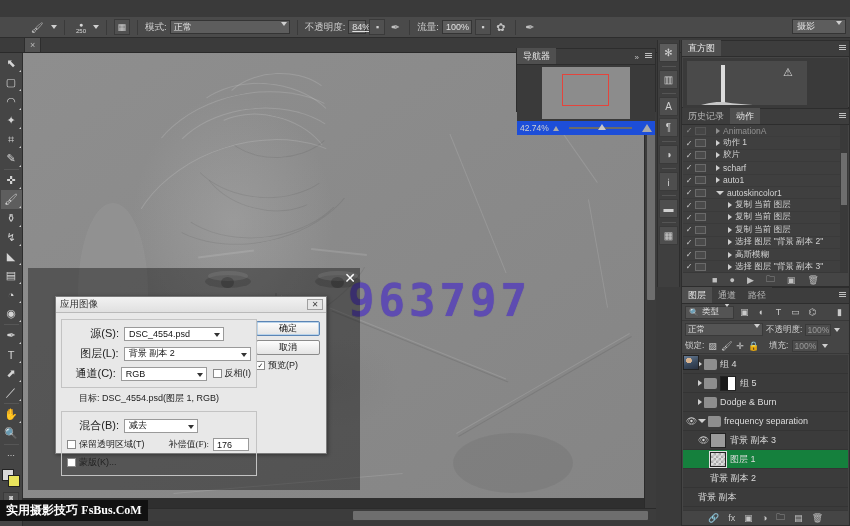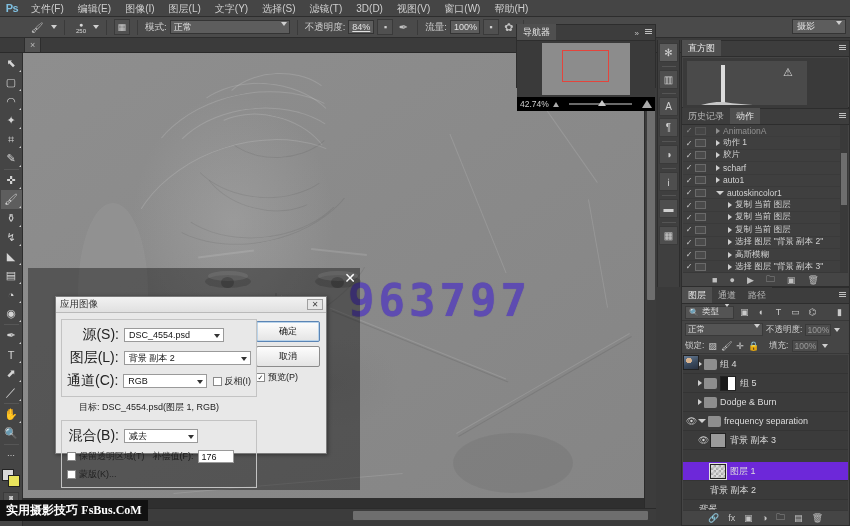--- a/index.html
+++ b/index.html
@@ -171,25 +171,25 @@
   .ptab {
     height:16px; padding:0 6px; font-size:9px; color:#b8b8b8;
     display:flex; align-items:center; background:#3d3d3d; cursor:pointer; white-space:nowrap;
   }
   .ptab.active { background:#4f4f4f; color:#e6e6e6; }
   .panel-menu { position:absolute; right:3px; top:4px; display:flex; gap:2px; align-items:center; }
   .pm-lines { display:flex; flex-direction:column; gap:1px; }
   .pm-lines i { display:block; width:7px; height:1px; background:#c0c0c0; }
 
   
-  #navigator { left:516px; top:24px; width:140px; height:64px; }
+  #navigator { left:516px; top:48px; width:140px; height:64px; }
   .nav-body { height:56px; background:#3a3a3a; position:relative; display:flex; align-items:center; justify-content:center; }
   .nav-thumb { width:88px; height:52px; background:#8c8c8c; position:relative; }
   .nav-view { position:absolute; left:20px; top:7px; width:47px; height:32px; border:1px solid #e4443c; }
-  .nav-foot { height:14px; display:flex; align-items:center; background:#000000; padding:0 3px; gap:4px; }
+  .nav-foot { height:14px; display:flex; align-items:center; background:#1d4ed8; padding:0 3px; gap:4px; }
   .nav-zoom { font-size:8.5px; color:#d0d0d0; }
   .nav-slider { flex:1; height:2px; background:#6a6a6a; position:relative; margin:0 6px; }
   .nav-slider .knob { position:absolute; left:46%; top:-3px; width:0;height:0;
     border-left:4px solid transparent;border-right:4px solid transparent;border-bottom:6px solid #c8c8c8; }
   .nav-small { width:0;height:0;border-left:3px solid transparent;border-right:3px solid transparent;border-bottom:5px solid #aaa; }
   .nav-big { width:0;height:0;border-left:5px solid transparent;border-right:5px solid transparent;border-bottom:8px solid #aaa; }
   .nav-arrows { position:absolute; right:16px; top:4px; font-size:8px; color:#c0c0c0; }
 
   
   #histogram { left:681px; top:40px; width:169px; height:68px; }
@@ -237,21 +237,21 @@
     font-size:8.5px;color:#dcdcdc;display:flex;align-items:center;padding:0 2px;position:relative; }
   .mode-combo .arr { position:absolute; right:2px; top:4px; }
   .op-lab { font-size:8.5px; color:#cfcfcf; white-space:nowrap; }
   .op-val { background:#4d4d4d;border:1px solid #3a3a3a;height:12px;width:26px;
     font-size:8.5px;color:#9a9a9a;display:flex;align-items:center;justify-content:center; }
   .lay-lock { height:16px; display:flex; align-items:center; gap:4px; padding:0 3px; background:#454545;
     border-bottom:1px solid #383838; }
   .lock-ic { font-size:9px; color:#cfcfcf; }
   .lay-list { position:absolute; left:1px; right:1px; top:67px; bottom:15px; background:#3b3b3b; overflow:hidden; }
   .lrow { height:19px; display:flex; align-items:center; border-bottom:1px solid #343434; padding-left:2px; }
-  .lrow.sel { background:#6d28d9;margin-top:12px; }
+  .lrow.sel { background:#15803d; }
   .leye { width:13px; text-align:center; font-size:9px; color:#d0d0d0; }
   .ltri { width:0;height:0;border-top:3px solid transparent;border-bottom:3px solid transparent;
     border-left:4px solid #cfcfcf; margin-right:2px; }
   .ltri.open { border-left:4px solid transparent;border-right:4px solid transparent;
     border-top:4px solid #cfcfcf;border-bottom:none; margin-right:2px; }
   .lfolder { width:13px;height:11px; background:#8e8e8e; margin-right:3px; border-radius:1px 2px 2px 1px; }
   .lthumb { width:16px;height:15px; margin-right:4px; border:1px solid #222; }
   .lthumb.gray { background:#9a9a9a; }
   .lthumb.photo {
     background:
@@ -293,83 +293,69 @@
     position:relative;
   }
   .dlg-x {
     position:absolute; right:3px; top:2px; width:16px; height:11px;
     border:1px solid #a0a0a0; background:#e6e6e6; display:flex; align-items:center;
     justify-content:center; font-size:8px; color:#444; cursor:pointer;
   }
   .dlg-body { position:relative; padding:6px 5px; }
   .grp { border:1px solid #c3c3c3; padding:6px 5px 6px; position:relative; margin-bottom:4px; }
   .frow { display:flex; align-items:center; margin-bottom:5px; }
-  .flabel { width:52px; text-align:right; margin-right:5px; font-size:14px; color:#222; white-space:nowrap; }
+  .flabel { width:52px; text-align:right; margin-right:5px; font-size:11px; color:#222; white-space:nowrap; }
   .fcombo {
     background:#fff; border:1px solid #9a9a9a; height:14px; display:flex; align-items:center;
     padding:0 14px 0 4px; font-size:9px; color:#111; position:relative; white-space:nowrap;
   }
   .fcombo .carr {
     position:absolute; right:3px; top:5px;
     width:0;height:0;border-left:3px solid transparent;border-right:3px solid transparent;border-top:4px solid #333;
   }
   .finput { background:#fff; border:1px solid #9a9a9a; height:13px; font-size:9px; color:#111;
     padding:0 3px; display:flex; align-items:center; }
   .chk { display:flex; align-items:center; gap:3px; font-size:9px; color:#222; white-space:nowrap; }
   .chkbox { width:9px;height:9px;border:1px solid #8a8a8a; background:#fff; display:flex;
     align-items:center; justify-content:center; font-size:7px; color:#222; line-height:1; }
   .target-row { font-size:9px; color:#222; margin:2px 0 6px 0; padding-left:18px; white-space:nowrap; }
   .btncol { position:absolute; right:6px; top:8px; width:64px; }
   .dbtn {
-    height:21px; border:1px solid #8b8b8b; background:linear-gradient(#fdfdfd,#e4e4e4);
+    height:15px; border:1px solid #8b8b8b; background:linear-gradient(#fdfdfd,#e4e4e4);
     display:flex; align-items:center; justify-content:center; font-size:9px; color:#111;
     margin-bottom:4px; border-radius:2px; cursor:pointer;
   }
   .dbtn.primary { border:1px solid #5b85b5; box-shadow:0 0 0 1px #b9d3ea inset; }
 </style>
 </head>
 <body>
 
 <div id="app">
 
-  <div class="menubar">
-    <div class="ps-logo">Ps</div>
-    <div class="menu-item">文件(F)</div>
-    <div class="menu-item">编辑(E)</div>
-    <div class="menu-item">图像(I)</div>
-    <div class="menu-item">图层(L)</div>
-    <div class="menu-item">文字(Y)</div>
-    <div class="menu-item">选择(S)</div>
-    <div class="menu-item">滤镜(T)</div>
-    <div class="menu-item">3D(D)</div>
-    <div class="menu-item">视图(V)</div>
-    <div class="menu-item">窗口(W)</div>
-    <div class="menu-item">帮助(H)</div>
-  </div>
 
   <div class="optionsbar">
     <div class="brush-preview">🖌</div>
     <div class="tri-down"></div>
     <div class="opt-sep"></div>
     <div class="brush-size-box">
       <span style="font-size:7px;">●</span>
       <span>250</span>
     </div>
     <div class="tri-down"></div>
     <div class="opt-sep"></div>
     <div class="icon-btn">▦</div>
     <div class="opt-sep"></div>
     <span class="opt-label">模式:</span>
     <div class="opt-combo" style="width:120px;">
       <span>正常</span>
       <span class="arr"><span class="tri-down"></span></span>
     </div>
     <div class="opt-sep"></div>
     <span class="opt-label">不透明度:</span>
-    <div class="opt-field" style="width:26px;text-decoration:underline;">84%</div>
+    <div class="opt-field" style="width:18px;text-decoration:underline;">84%</div>
     <div class="icon-btn">▪</div>
     <div class="airbrush">✒</div>
     <div class="opt-sep"></div>
     <span class="opt-label">流量:</span>
     <div class="opt-field" style="width:30px;">100%</div>
     <div class="icon-btn">▪</div>
     <div class="airbrush">✿</div>
     <div class="opt-sep"></div>
     <div class="airbrush">✒</div>
 
@@ -520,21 +506,21 @@
           <div class="fcombo" style="width:74px;">
             <span>减去</span>
             <i class="carr"></i>
           </div>
         </div>
         <div class="frow">
           <div class="chk">
             <span class="chkbox"></span>
             <span>保留透明区域(T)</span>
           </div>
-          <span style="margin-left:8px;">补偿值(F):</span>
+          <span style="margin-left:24px;font-family:Liberation Serif, serif;">补偿值(F):</span>
           <div class="finput" style="width:36px;margin-left:4px;">176</div>
         </div>
         <div class="frow" style="margin-bottom:0;">
           <div class="chk">
             <span class="chkbox"></span>
             <span>蒙版(K)...</span>
           </div>
         </div>
       </div>
 
@@ -826,20 +812,25 @@
         <span class="lname">图层 1</span>
       </div>
       <div class="lrow" style="padding-left:14px;">
         <span class="leye"></span>
         <span class="lthumb photo"></span>
         <span class="lname">背景 副本 2</span>
       </div>
       <div class="lrow">
         <span class="leye"></span>
         <span class="lthumb photo"></span>
+        <span class="lname">背景 副本</span>
+      </div>
+      <div class="lrow">
+        <span class="leye"></span>
+        <span class="lthumb photo"></span>
         <span class="lname ital">背景</span>
 
       </div>
     </div>
 
     <div class="lay-foot">
       <span>🔗</span>
       <span>fx</span>
       <span>▣</span>
       <span>◑</span>

